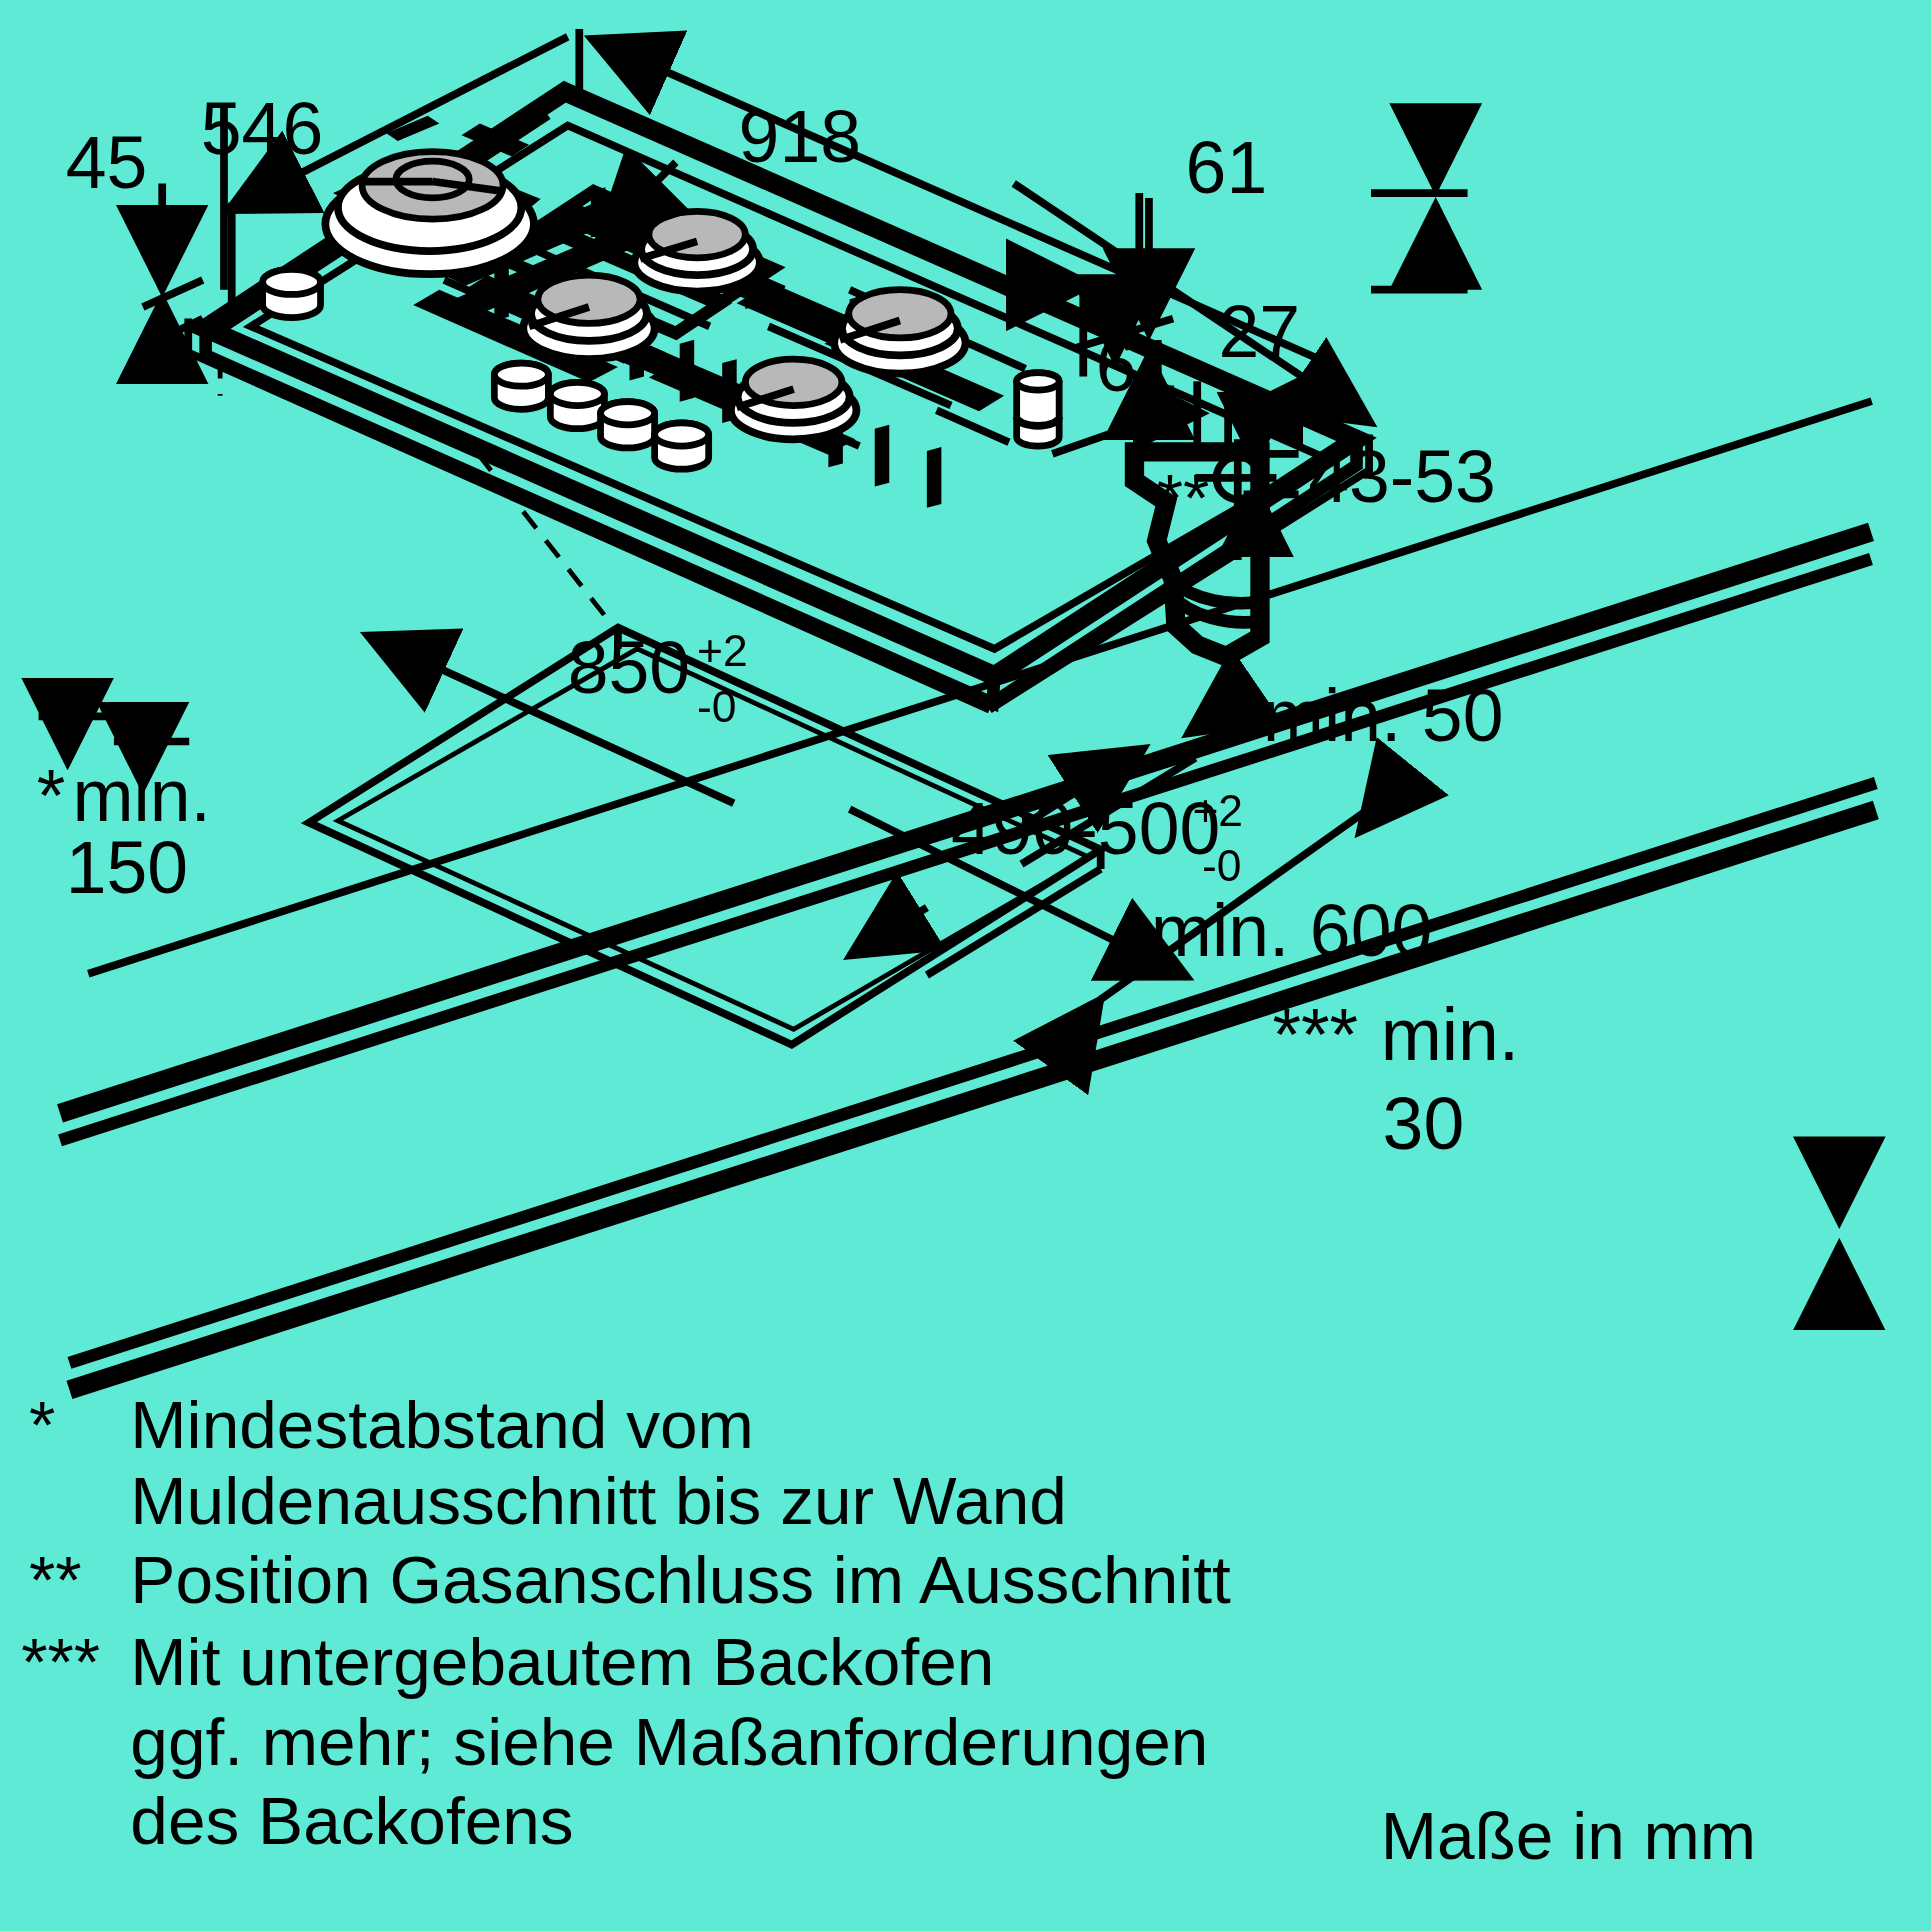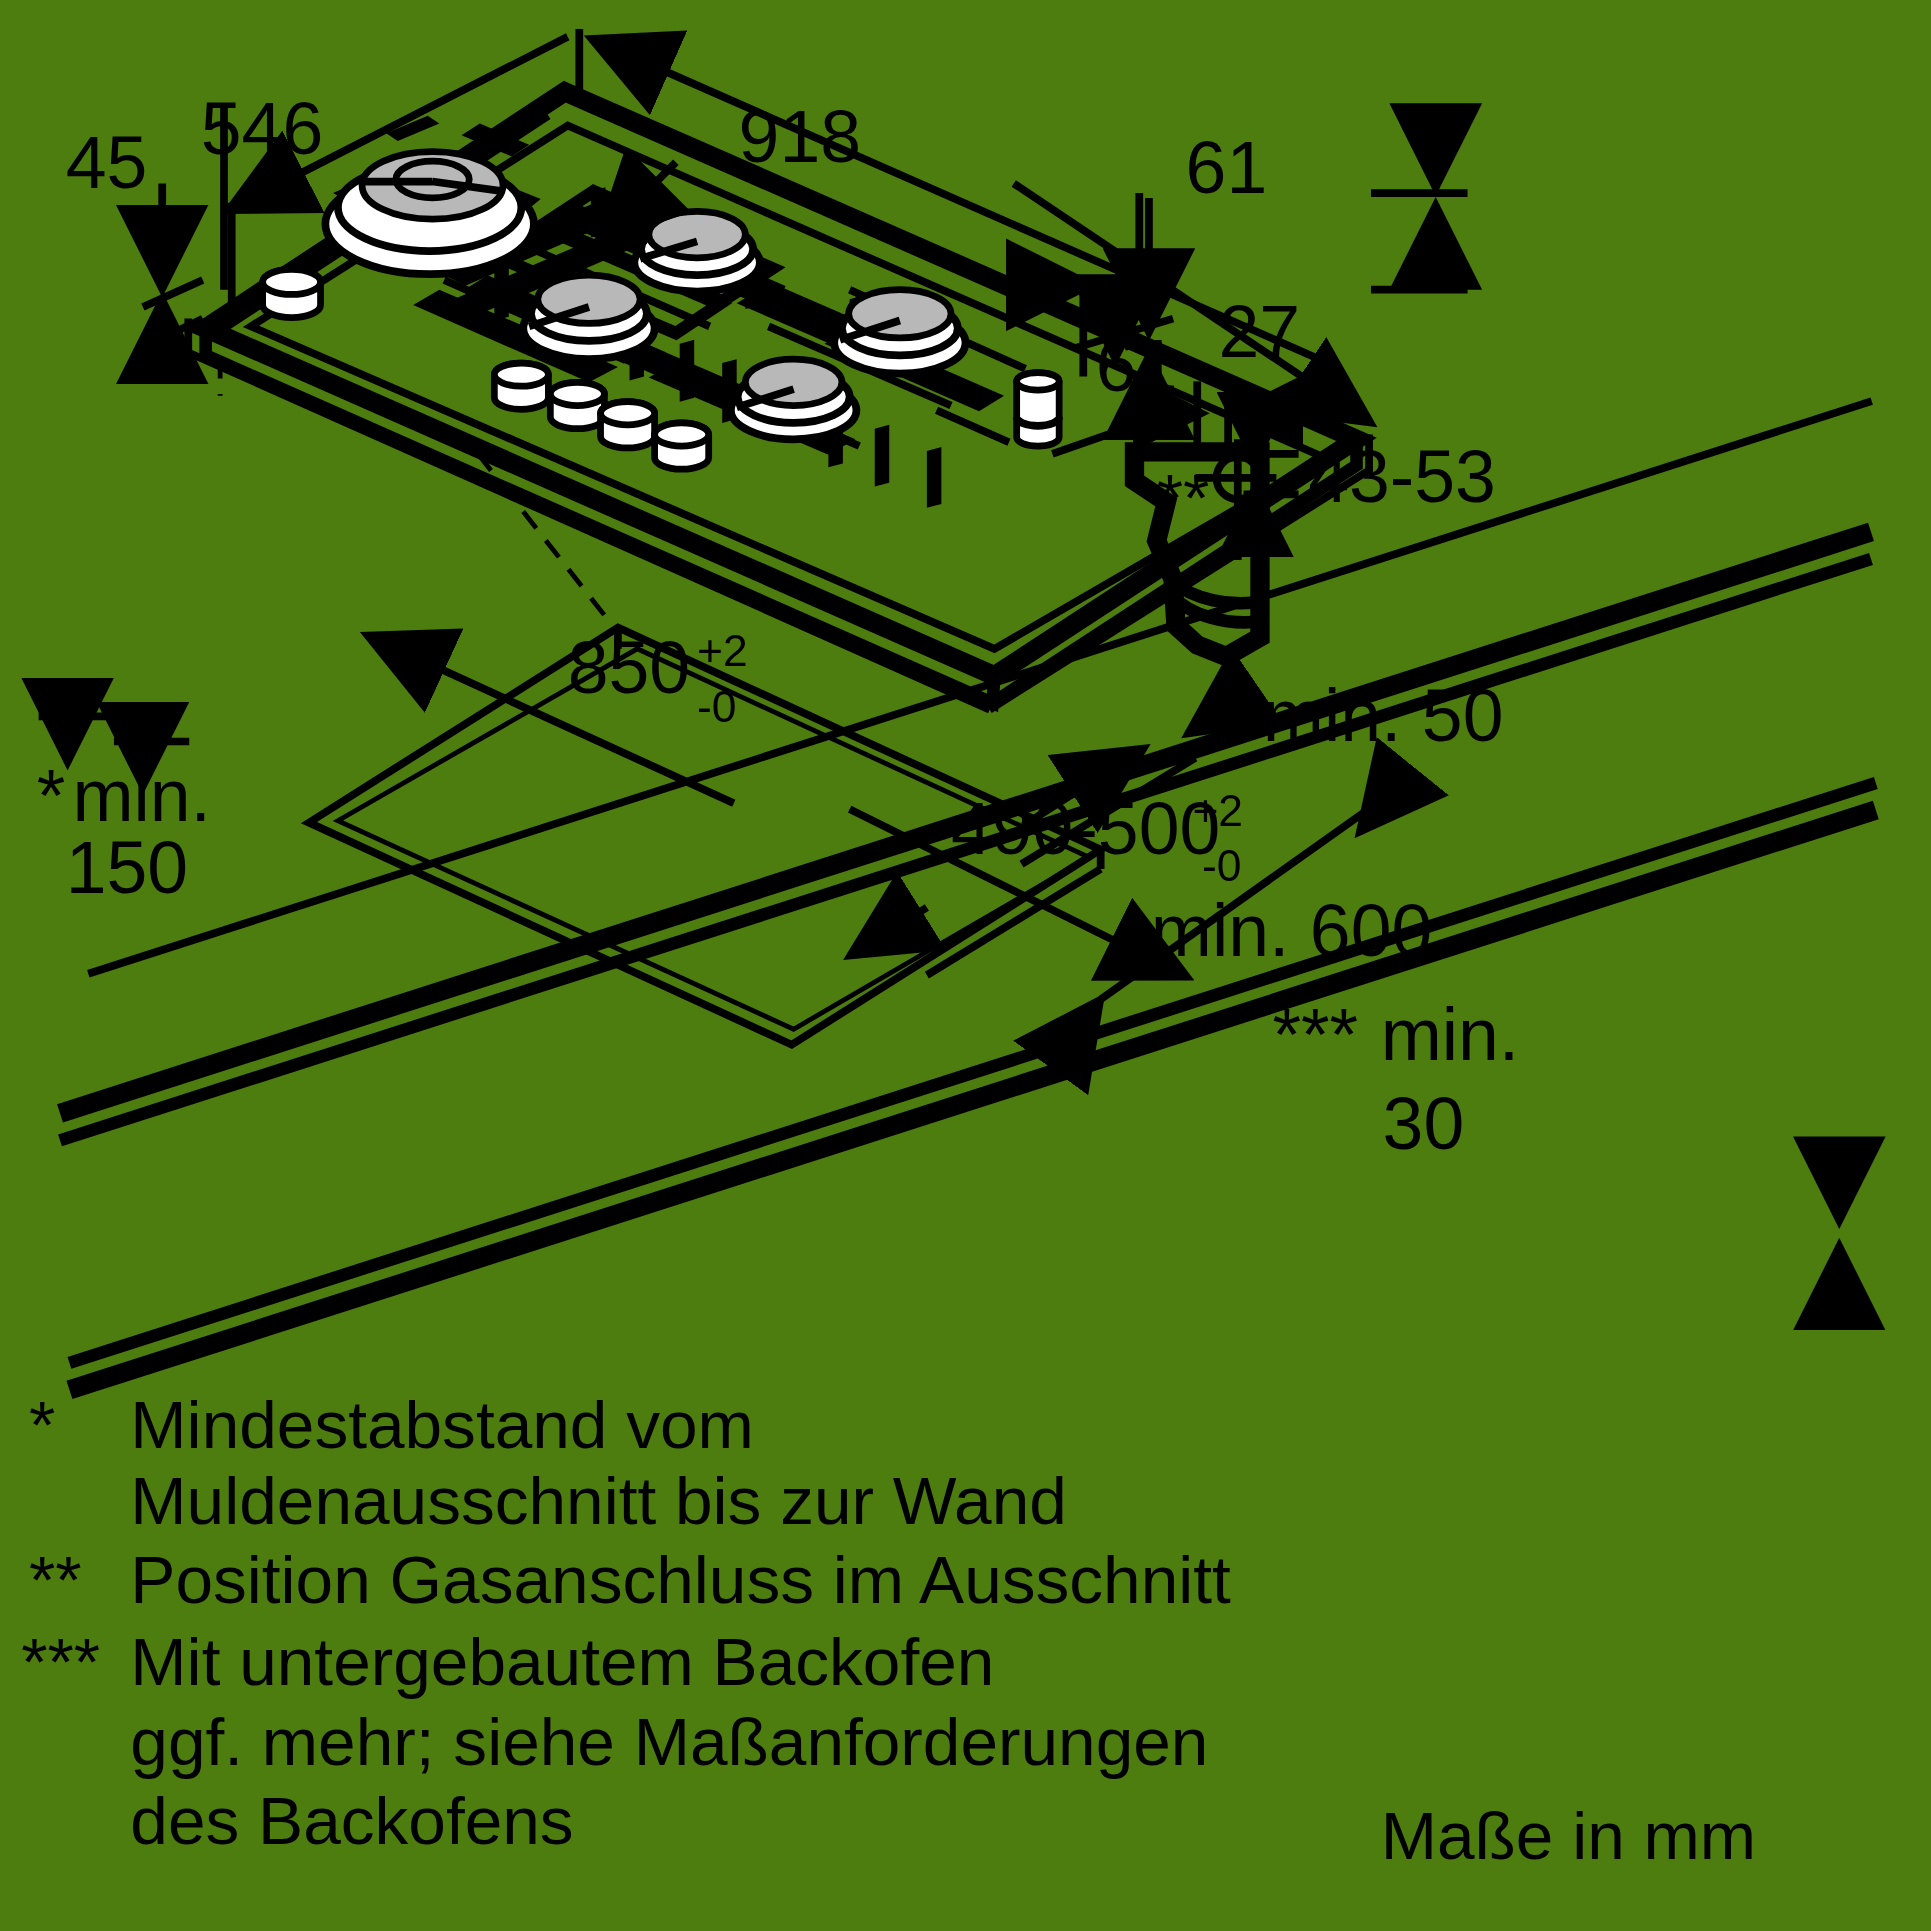--- a/index.html
+++ b/index.html
@@ -4,21 +4,21 @@
 <style>
   html, body {
     margin: 0;
     padding: 0;
     background: #ffffff;
   }
   #page {
     position: relative;
     width: 1931px;
     height: 1931px;
-    background: #4d7c0f;
+    background: #5eead4;
     font-family: "Liberation Sans", sans-serif;
     overflow: hidden;
   }
   svg.drawing {
     position: absolute;
     left: 0;
     top: 0;
     width: 1931px;
     height: 1931px;
   }

